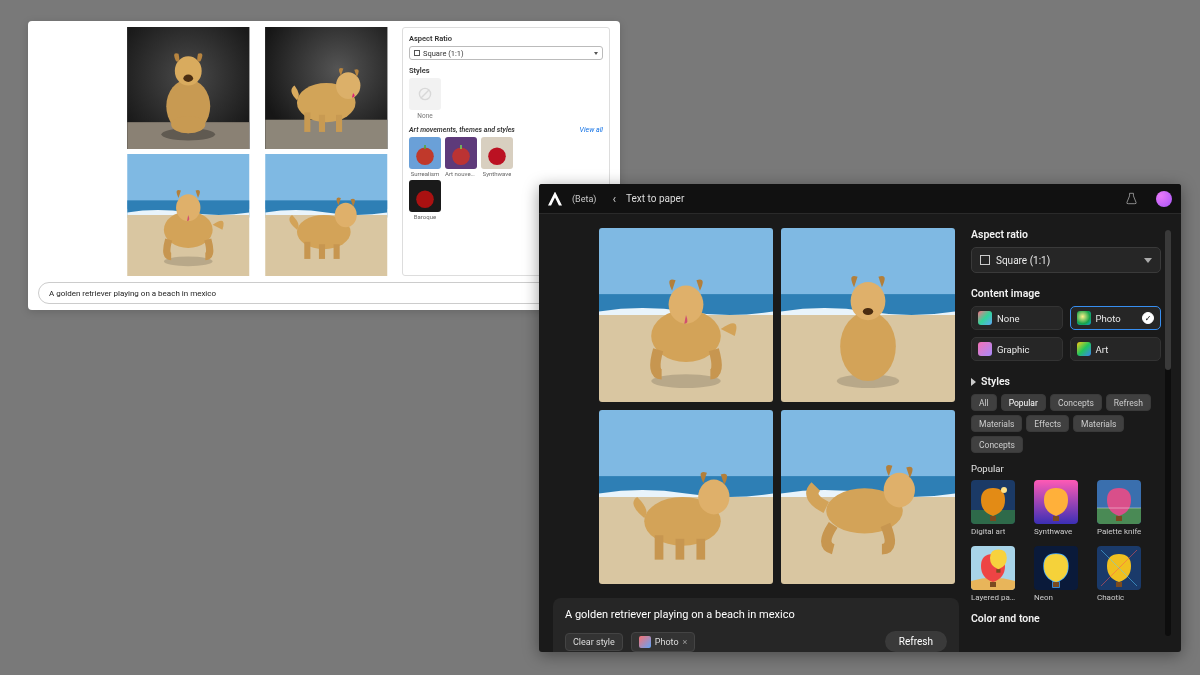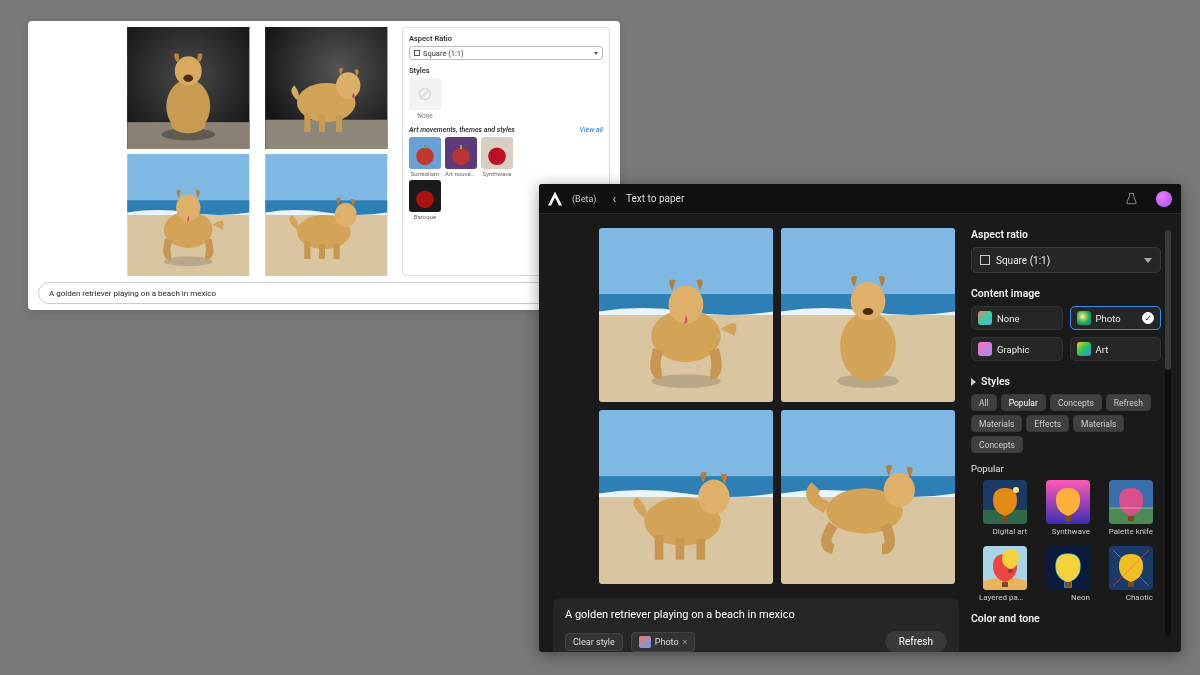--- a/index.html
+++ b/index.html
@@ -82,21 +82,21 @@
   .dw-ct.sel .dw-ct-check { background:#fff; color:#000; border-color:#fff; }
 
   .dw-caret { width:0; height:0; border-top:4px solid transparent; border-bottom:4px solid transparent; border-left:5px solid #ccc; transform:rotate(0deg); }
 
   .dw-pills { display:flex; flex-wrap:wrap; gap:4px; margin-bottom:10px; }
   .dw-pill { background:#404040; border:1px solid #3a3a3a; border-radius:4px; font-size:8.5px; padding:2.5px 7px; color:#ccc; cursor:pointer; }
   .dw-pill.sel { background:#3d3d3d; color:#fff; }
 
   .dw-sub-label { font-size:9.5px; margin-bottom:6px; color:#e5e5e5; }
   .dw-style-row { display:flex; gap:7px; margin-bottom:10px; }
-  .dw-style { display:flex; flex-direction:column; align-items:flex-end; gap:3px; width:56px; }
+  .dw-style { display:flex; flex-direction:column; align-items:flex-start; gap:3px; width:56px; }
   .dw-style-img { width:44px; height:44px; border-radius:4px; overflow:hidden; }
   .dw-style-img svg { width:100%; height:100%; display:block; }
   .dw-style-lbl { font-size:8px; color:#ccc; white-space:nowrap; overflow:hidden; text-overflow:ellipsis; max-width:48px; }
 </style>
 </head>
 <body>
 
 <svg width="0" height="0" style="position:absolute">
   <defs>
 

